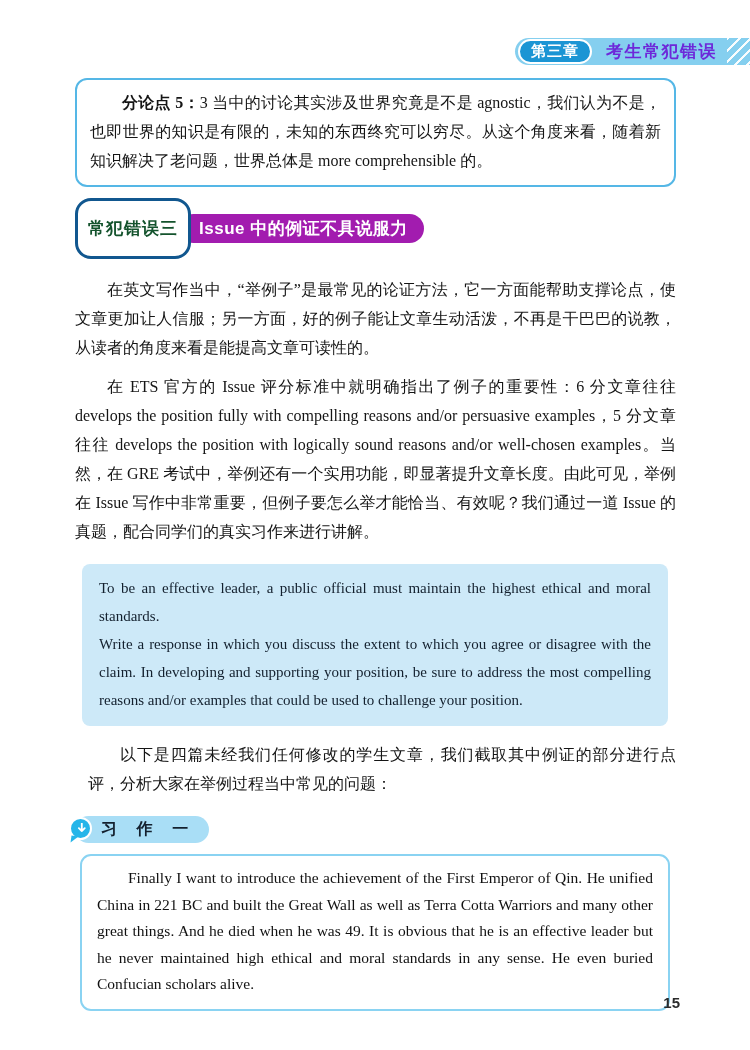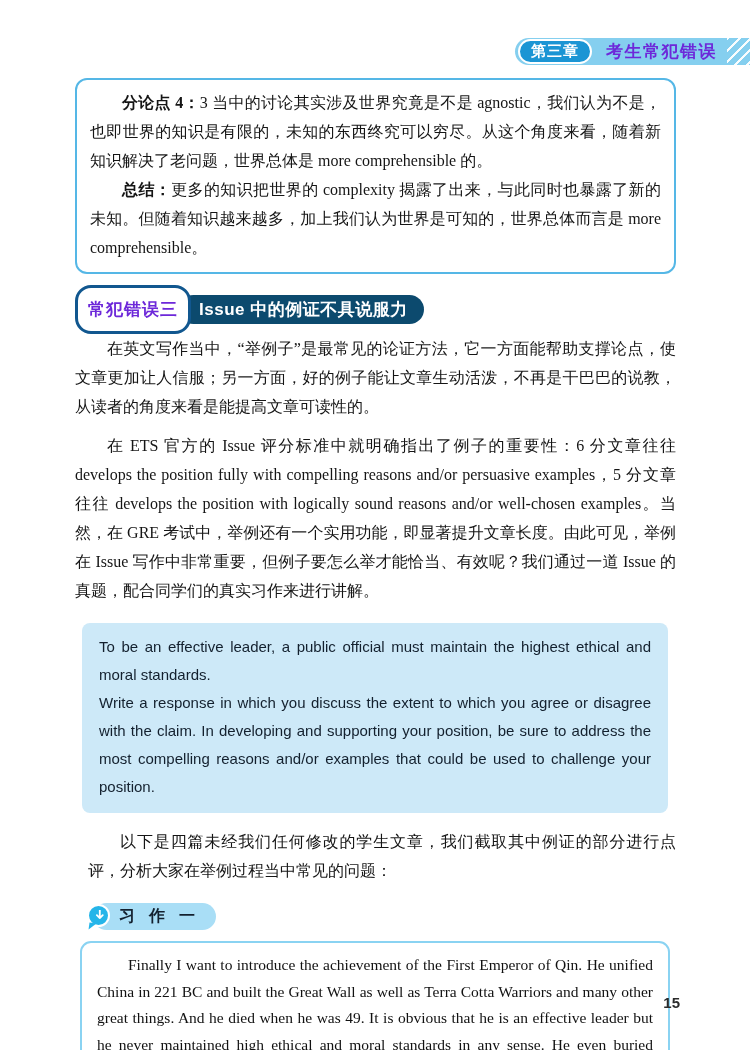--- a/index.html
+++ b/index.html
@@ -60,66 +60,66 @@
     padding: 8px 13px 10px 13px;
     background: #ffffff;
   }
   .summary-box p + p { margin-top: 0; }
 
   
   .section-heading { margin-top: 11px; display: flex; align-items: center; }
   .pill-badge {
     background: #ffffff;
     border: 3px solid #11578f;
-    color: #6d28d9;
+    color: #14532d;
     font-family: "Liberation Sans", sans-serif;
     font-weight: bold; font-size: 17px;
     border-radius: 16px;
-    padding: 10px 10px;
+    padding: 16px 10px;
     letter-spacing: 1px;
     position: relative; z-index: 2;
     white-space: nowrap;
   }
   .pill-title {
-    background: #0c4a6e; color: #ffffff;
+    background: #a21caf; color: #ffffff;
     font-family: "Liberation Sans", sans-serif;
     font-weight: bold; font-size: 17px;
     border-radius: 15px;
     padding: 3px 16px 3px 20px;
     margin-left: -12px;
     position: relative; z-index: 1;
     letter-spacing: 0.5px;
     white-space: nowrap;
   }
 
-  .para-1 { }
+  .para-1 { margin-top: 16px; }
   .para-2 { margin-top: 10px; }
   .para-3 { margin-top: 14px; margin-left: 13px; }
 
   
   .prompt-box {
     margin-top: 18px; margin-left: 7px; width: 586px;
     background: #cde9f8;
     border-radius: 8px;
     padding: 10px 17px 12px 17px;
-    font-family: Liberation Sans, sans-serif;
+    font-family: Liberation Serif, serif;
     font-size: 15px; line-height: 28px;
     color: #13202e;
     text-align: justify;
   }
   .prompt-box p + p { }
 
   
   .exercise-row { margin-top: 18px; position: relative; height: 30px; }
   .exercise-pill {
-    position: absolute; left: 18px; top: 0;
+    position: absolute; left: 0; top: 0;
     background: #a9def6;
     border-radius: 14px;
     padding: 3px 16px 3px 26px;
-    font-family: Liberation Serif, serif;
+    font-family: Liberation Mono, monospace;
     font-weight: bold; font-size: 16px; color: #13202e;
     letter-spacing: 5px;
     white-space: nowrap;
   }
   .bubble-icon {
     position: absolute; left: -6px; top: 1px;
     width: 23px; height: 23px;
     background: #25b5e9;
     border: 2px solid #ffffff;
     border-radius: 50%;
@@ -158,22 +158,21 @@
 
 <div class="chapter-banner">
   <span class="chapter-badge">第三章</span>
   <span class="chapter-title">考生常犯错误</span>
   <span class="banner-stripes"></span>
 </div>
 
 <div class="column">
 
   <div class="summary-box">
-    <p class="cn-text indent"><span class="lead">分论点 4：</span><span>3 当中的讨论其实涉及世界究竟是不是 agnostic，我们认为不是，也即世界的知识是有限的，未知的东西终究可以穷尽。从这个角度来看，随着新知识解决了老问题，世界总体是 more comprehensible 的。</span></p>
-    <p class="cn-text indent"><span class="lead">总结：</span><span>更多的知识把世界的 complexity 揭露了出来，与此同时也暴露了新的未知。但随着知识越来越多，加上我们认为世界是可知的，世界总体而言是 more comprehensible。</span></p>
+    <p class="cn-text indent"><span class="lead">分论点 5：</span><span>3 当中的讨论其实涉及世界究竟是不是 agnostic，我们认为不是，也即世界的知识是有限的，未知的东西终究可以穷尽。从这个角度来看，随着新知识解决了老问题，世界总体是 more comprehensible 的。</span></p>
   </div>
 
   <div class="section-heading">
     <span class="pill-badge">常犯错误三</span>
     <span class="pill-title">Issue 中的例证不具说服力</span>
   </div>
 
   <p class="cn-text indent para-1">在英文写作当中，“举例子”是最常见的论证方法，它一方面能帮助支撑论点，使文章更加让人信服；另一方面，好的例子能让文章生动活泼，不再是干巴巴的说教，从读者的角度来看是能提高文章可读性的。</p>
   <p class="cn-text indent para-2">在 ETS 官方的 Issue 评分标准中就明确指出了例子的重要性：6 分文章往往 develops the position fully with compelling reasons and/or persuasive examples，5 分文章往往 develops the position with logically sound reasons and/or well-chosen examples。当然，在 GRE 考试中，举例还有一个实用功能，即显著提升文章长度。由此可见，举例在 Issue 写作中非常重要，但例子要怎么举才能恰当、有效呢？我们通过一道 Issue 的真题，配合同学们的真实习作来进行讲解。</p>
 

